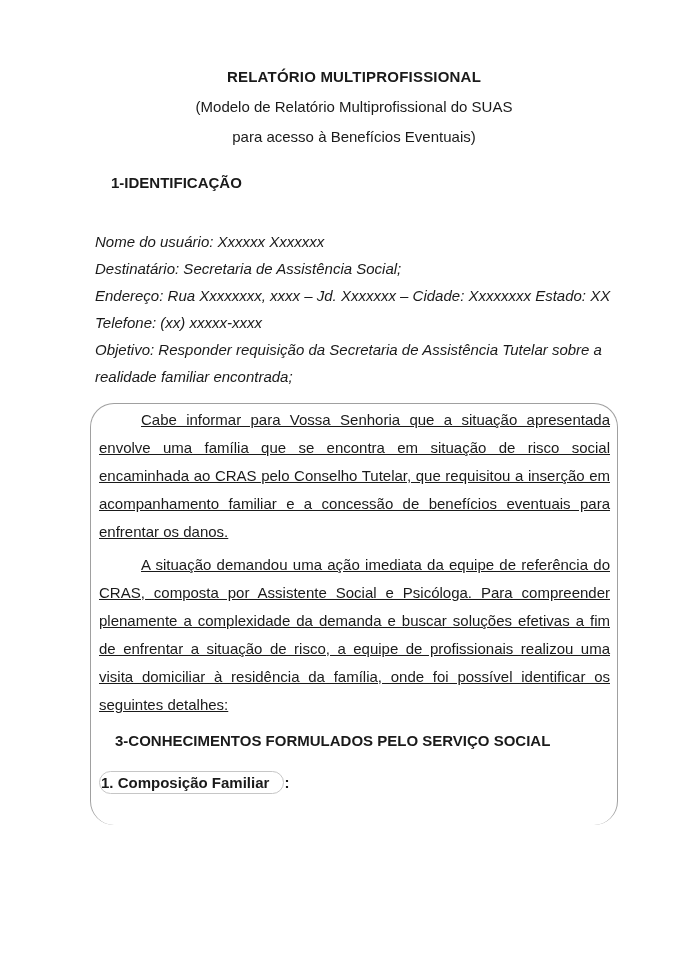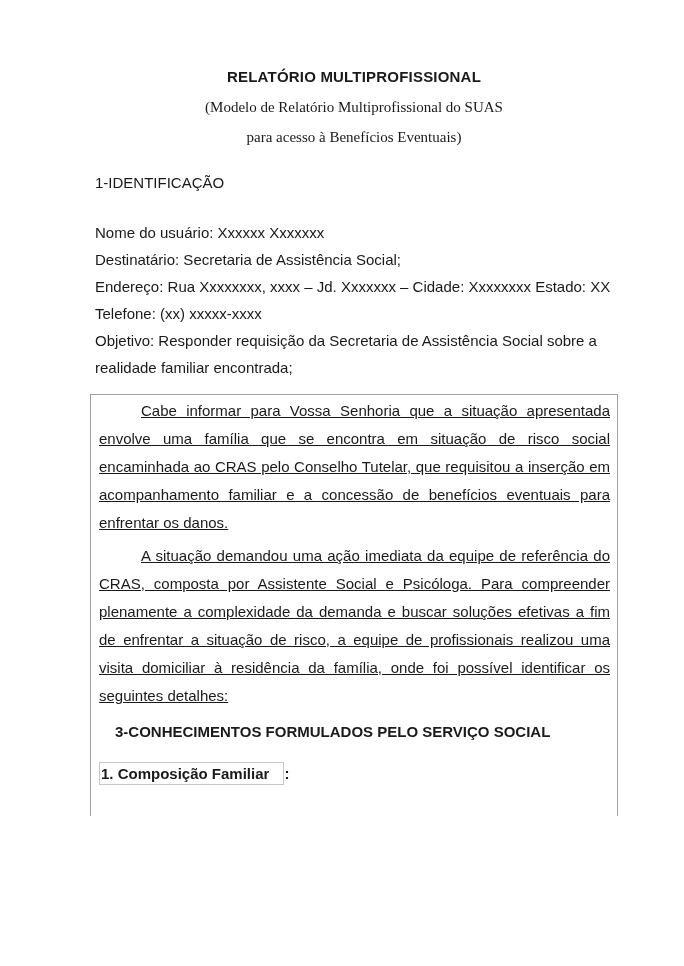--- a/index.html
+++ b/index.html
@@ -1,15 +1,15 @@
 <!DOCTYPE html>
 <html><head>
 <meta charset="utf-8">
 <style>
-  * { box-sizing: border-box; }
+  * { box-sizing: border-box; border-radius: 24px; }
   html, body { margin: 0; padding: 0; background: #ffffff; }
   .page {
     position: relative;
     width: 684px;
     height: 966px;
     background: #ffffff;
     color: #1a1a1a;
     font-family: "Liberation Sans", "DejaVu Sans", sans-serif;
     font-size: 15px;
     overflow: hidden;
@@ -17,33 +17,34 @@
   .content {
     padding-top: 62px;
     margin-left: 90px;
     margin-right: 66px; 
   }
   .title-block {
     text-align: center;
     line-height: 30px;
   }
   .doc-title { font-weight: bold; letter-spacing: 0.2px; }
-  .doc-subtitle { font-weight: normal; font-family: Liberation Serif, serif; }
+  .doc-subtitle { font-weight: normal; }
   .sec-heading {
     font-size: 15px;
-    font-weight: normal;
-    margin: 0;
+    font-weight: bold;
+    margin: 16px;
     line-height: 30px;
     padding-left: 5px;
   }
   .heading-1 { margin-top: 16px; }
   .heading-2 { margin-top: 8px; }
   .ident {
-    margin-top: 21px;
+    margin-top: 30px;
     line-height: 27px;
+    font-style: italic;
     padding-left: 5px;
   }
   .ident-line { white-space: normal; }
   .text-box {
     margin-top: 13px;
     border: 1px solid #a0a0a0;
     border-bottom: none; 
     padding: 2px 7px 16px 8px;
   }
   .text-box p {
@@ -81,21 +82,21 @@
       <div class="doc-subtitle">para acesso à Benefícios Eventuais)</div>
     </div>
 
     <div class="sec-heading heading-1">1-IDENTIFICAÇÃO</div>
 
     <div class="ident">
       <div class="ident-line">Nome do usuário: Xxxxxx Xxxxxxx</div>
       <div class="ident-line">Destinatário: Secretaria de Assistência Social;</div>
       <div class="ident-line">Endereço: Rua Xxxxxxxx, xxxx – Jd. Xxxxxxx – Cidade: Xxxxxxxx Estado: XX</div>
       <div class="ident-line">Telefone: (xx) xxxxx-xxxx</div>
-      <div class="ident-line">Objetivo: Responder requisição da Secretaria de Assistência Social sobre a realidade familiar encontrada;</div>
+      <div class="ident-line">Objetivo: Responder requisição da Secretaria de Assistência Tutelar sobre a realidade familiar encontrada;</div>
     </div>
 
 
     <div class="text-box">
       <p>Cabe informar para Vossa Senhoria que a situação apresentada envolve uma família que se encontra em situação de risco social encaminhada ao CRAS pelo Conselho Tutelar, que requisitou a inserção em acompanhamento familiar e a concessão de benefícios eventuais para enfrentar os danos.</p>
       <p>A situação demandou uma ação imediata da equipe de referência do CRAS, composta por Assistente Social e Psicóloga. Para compreender plenamente a complexidade da demanda e buscar soluções efetivas a fim de enfrentar a situação de risco, a equipe de profissionais realizou uma visita domiciliar à residência da família, onde foi possível identificar os seguintes detalhes:</p>
 
       <div class="box-heading">3-CONHECIMENTOS FORMULADOS PELO SERVIÇO SOCIAL</div>
 
       <div class="sub-heading">

